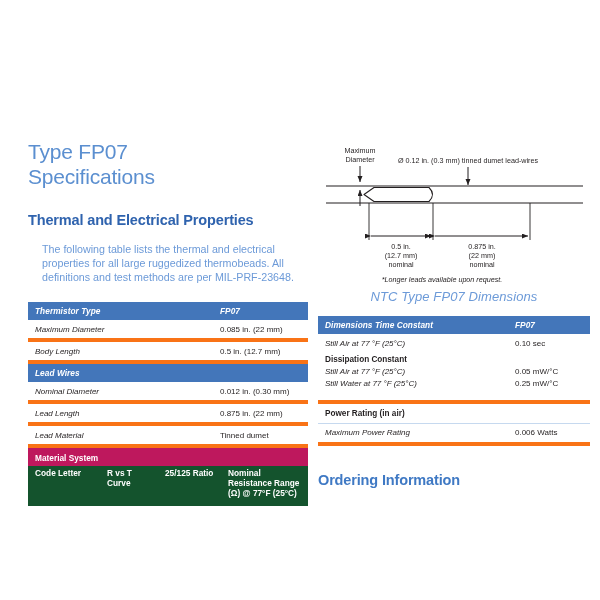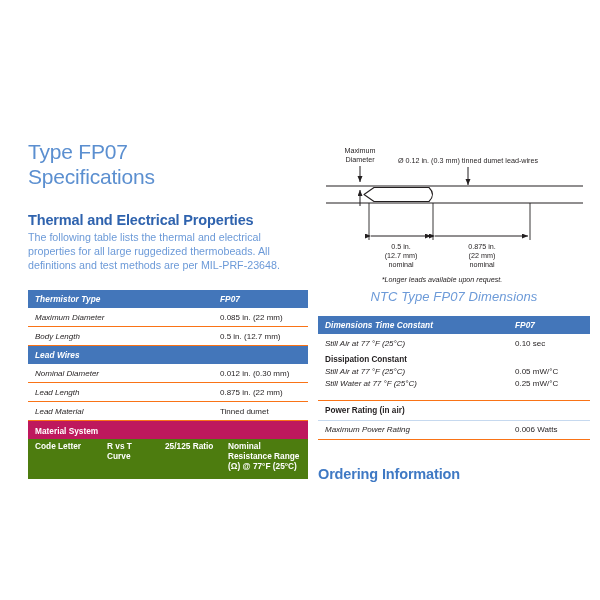--- a/index.html
+++ b/index.html
@@ -39,21 +39,21 @@
     font-size: 14.5px;
     font-weight: bold;
     letter-spacing: -0.15px;
     margin: 0 0 2px 0;
   }
 
   #section-body {
     color: #6c9ad8;
     font-size: 10.7px;
     line-height: 1.33;
-    margin: 0;
+    margin: 14px;
     width: 268px;
   }
 
   
   .spec-table {
     border-collapse: collapse;
     width: 100%;
     table-layout: fixed;
   }
   .spec-table td {
@@ -68,42 +68,42 @@
     font-weight: bold;
     padding: 4px 6px 4px 7px;
     letter-spacing: 0.05px;
     font-style: italic;
   }
 
   .data-row td {
     font-size: 8px;
     color: #231f20;
     padding: 4.5px 6px 4.5px 7px;
-    border-bottom: 1px solid #f97316;
+    border-bottom: 4px solid #f97316;
   }
   .data-row td.label {
     font-style: italic;
   }
   .data-row.no-rule td { border-bottom: none; }
   .data-row.tight td { padding-top: 1.5px; padding-bottom: 1.5px; }
 
   .subhead-row td {
     font-size: 8.2px;
     font-weight: bold;
     color: #231f20;
     padding: 5px 6px 1.5px 7px;
     font-style: normal;
   }
   .rule-top td { border-top: 1px solid #c6d9ef; }
 
   #left-table { margin-top: 18px; }
 
   
   #material-head-row td {
-    background: #4d7c0f;
+    background: #14532d;
     color: #ffffff;
     font-size: 8.3px;
     font-weight: bold;
     padding: 2px 5px 7px 7px;
     line-height: 1.22;
     vertical-align: top;
   }
   #material-title-row td {
     background: #be185d;
     color: #ffffff;

